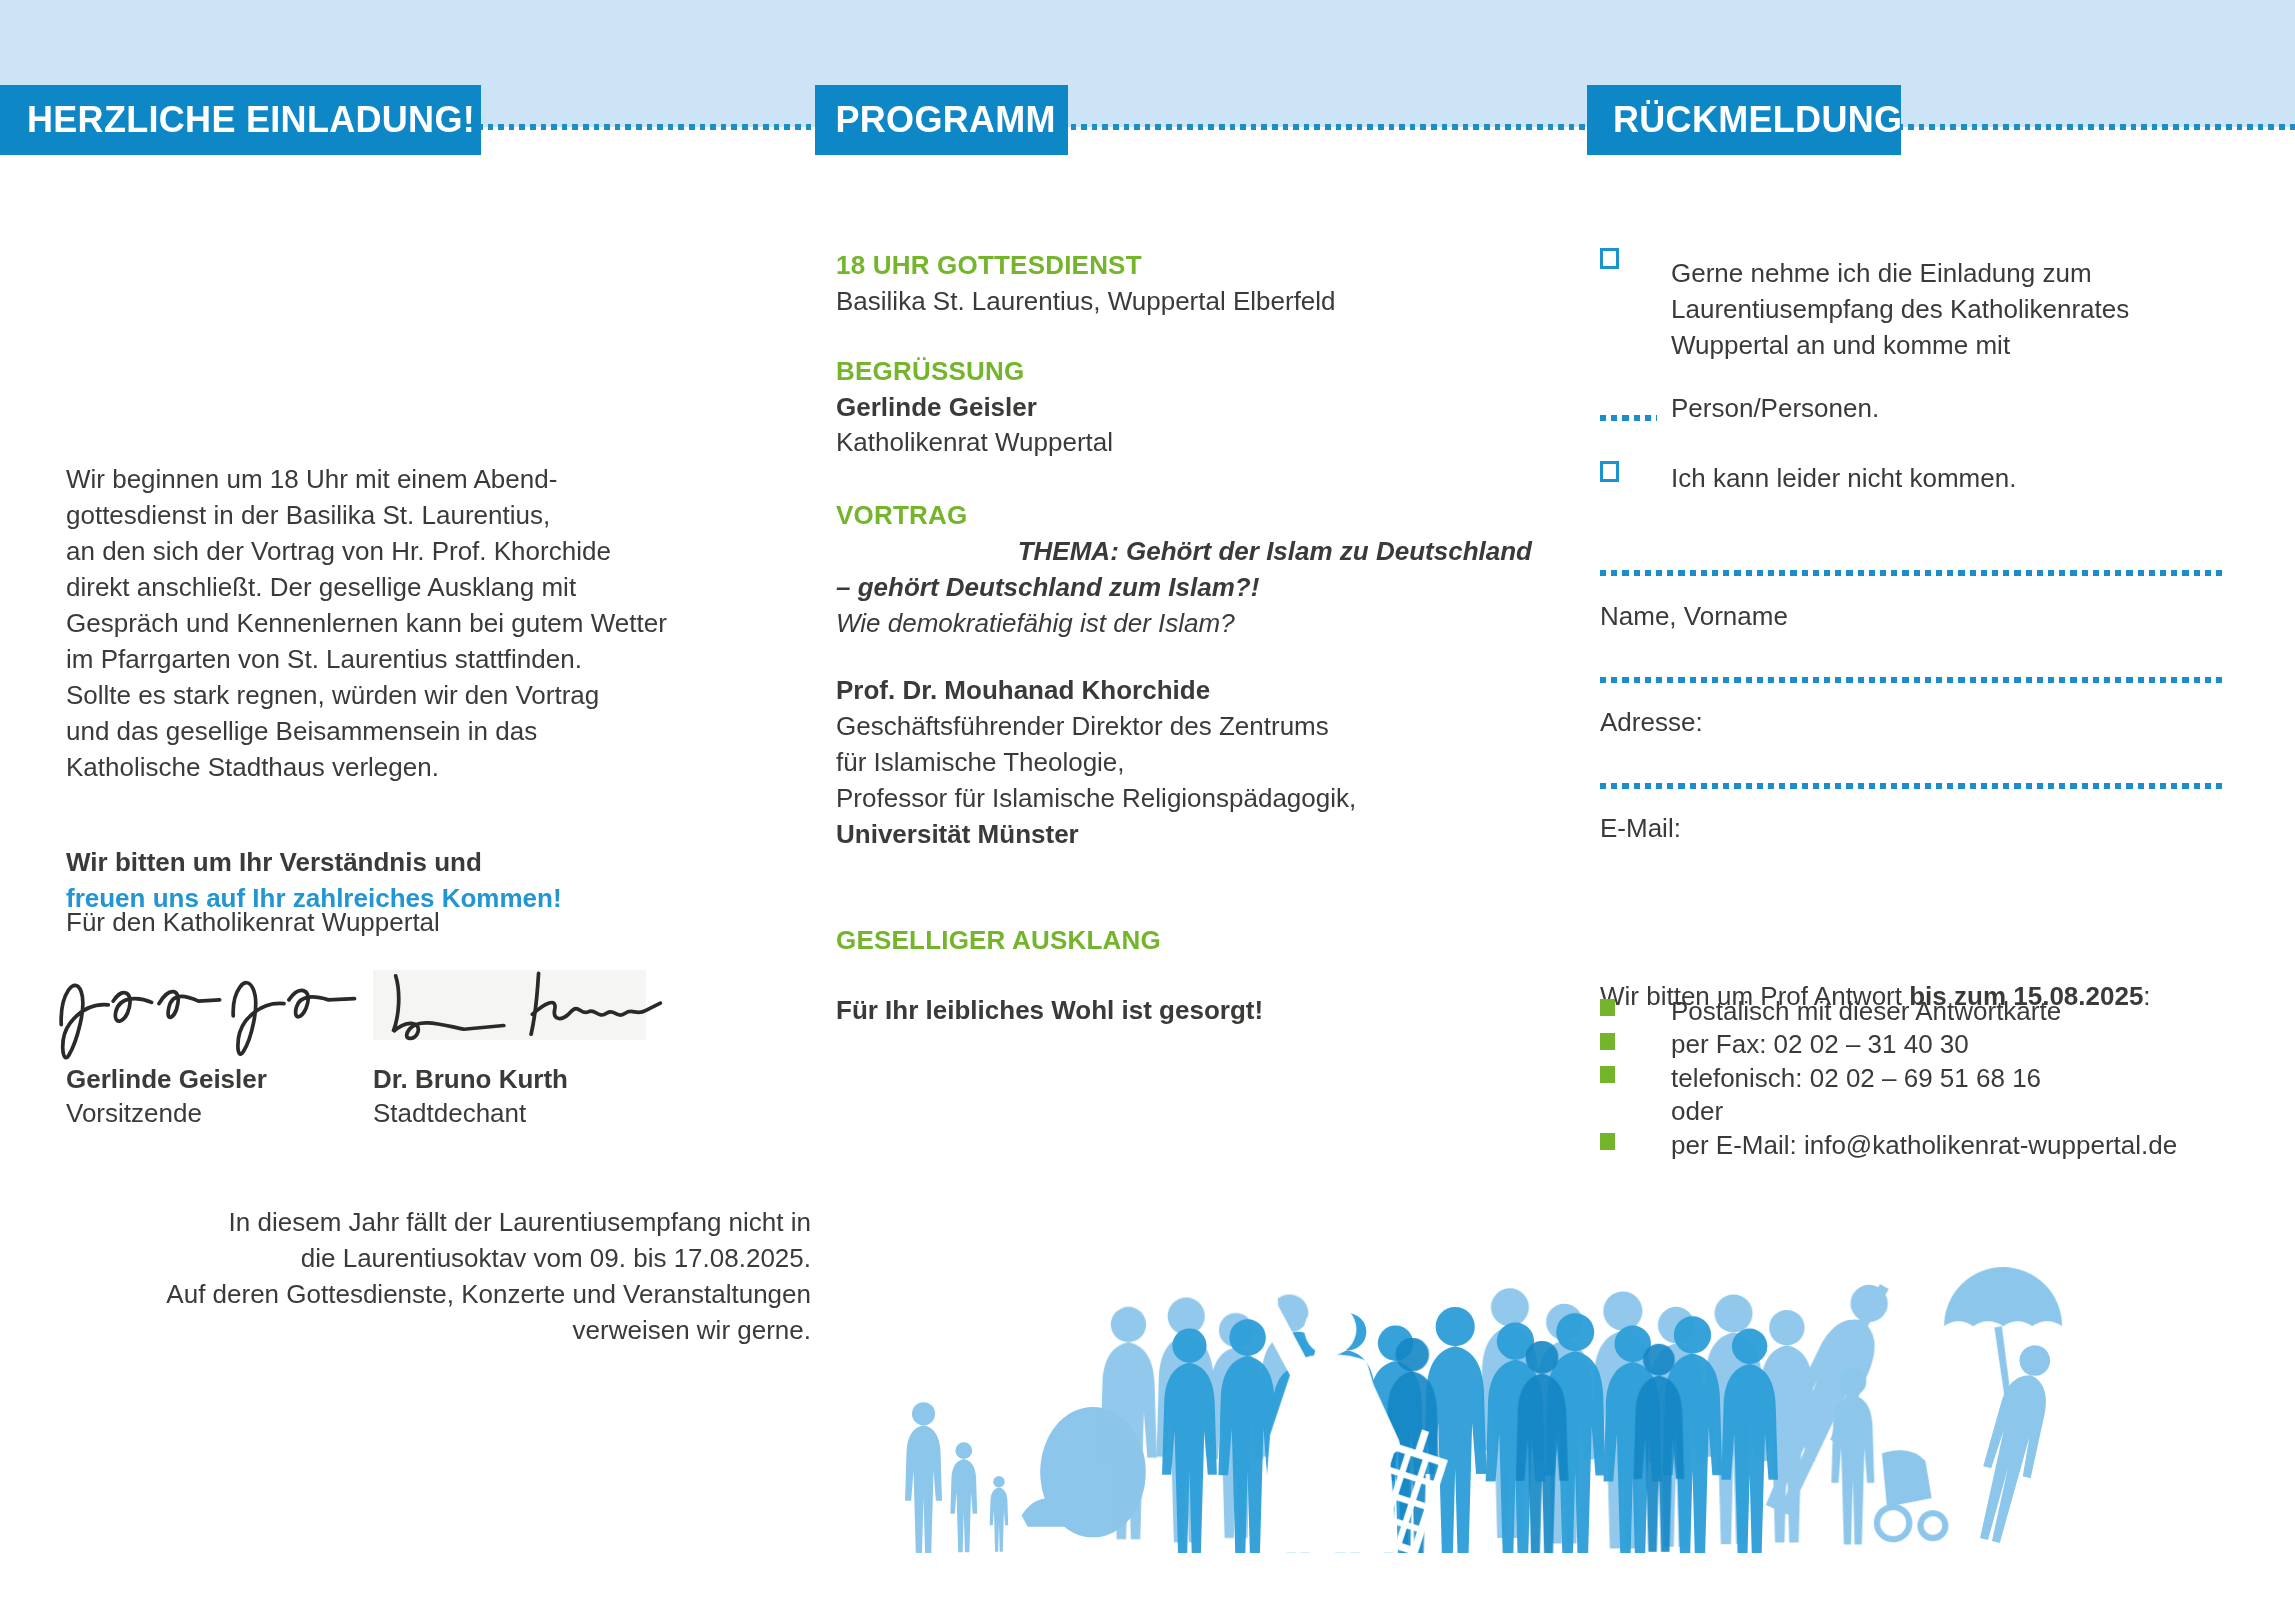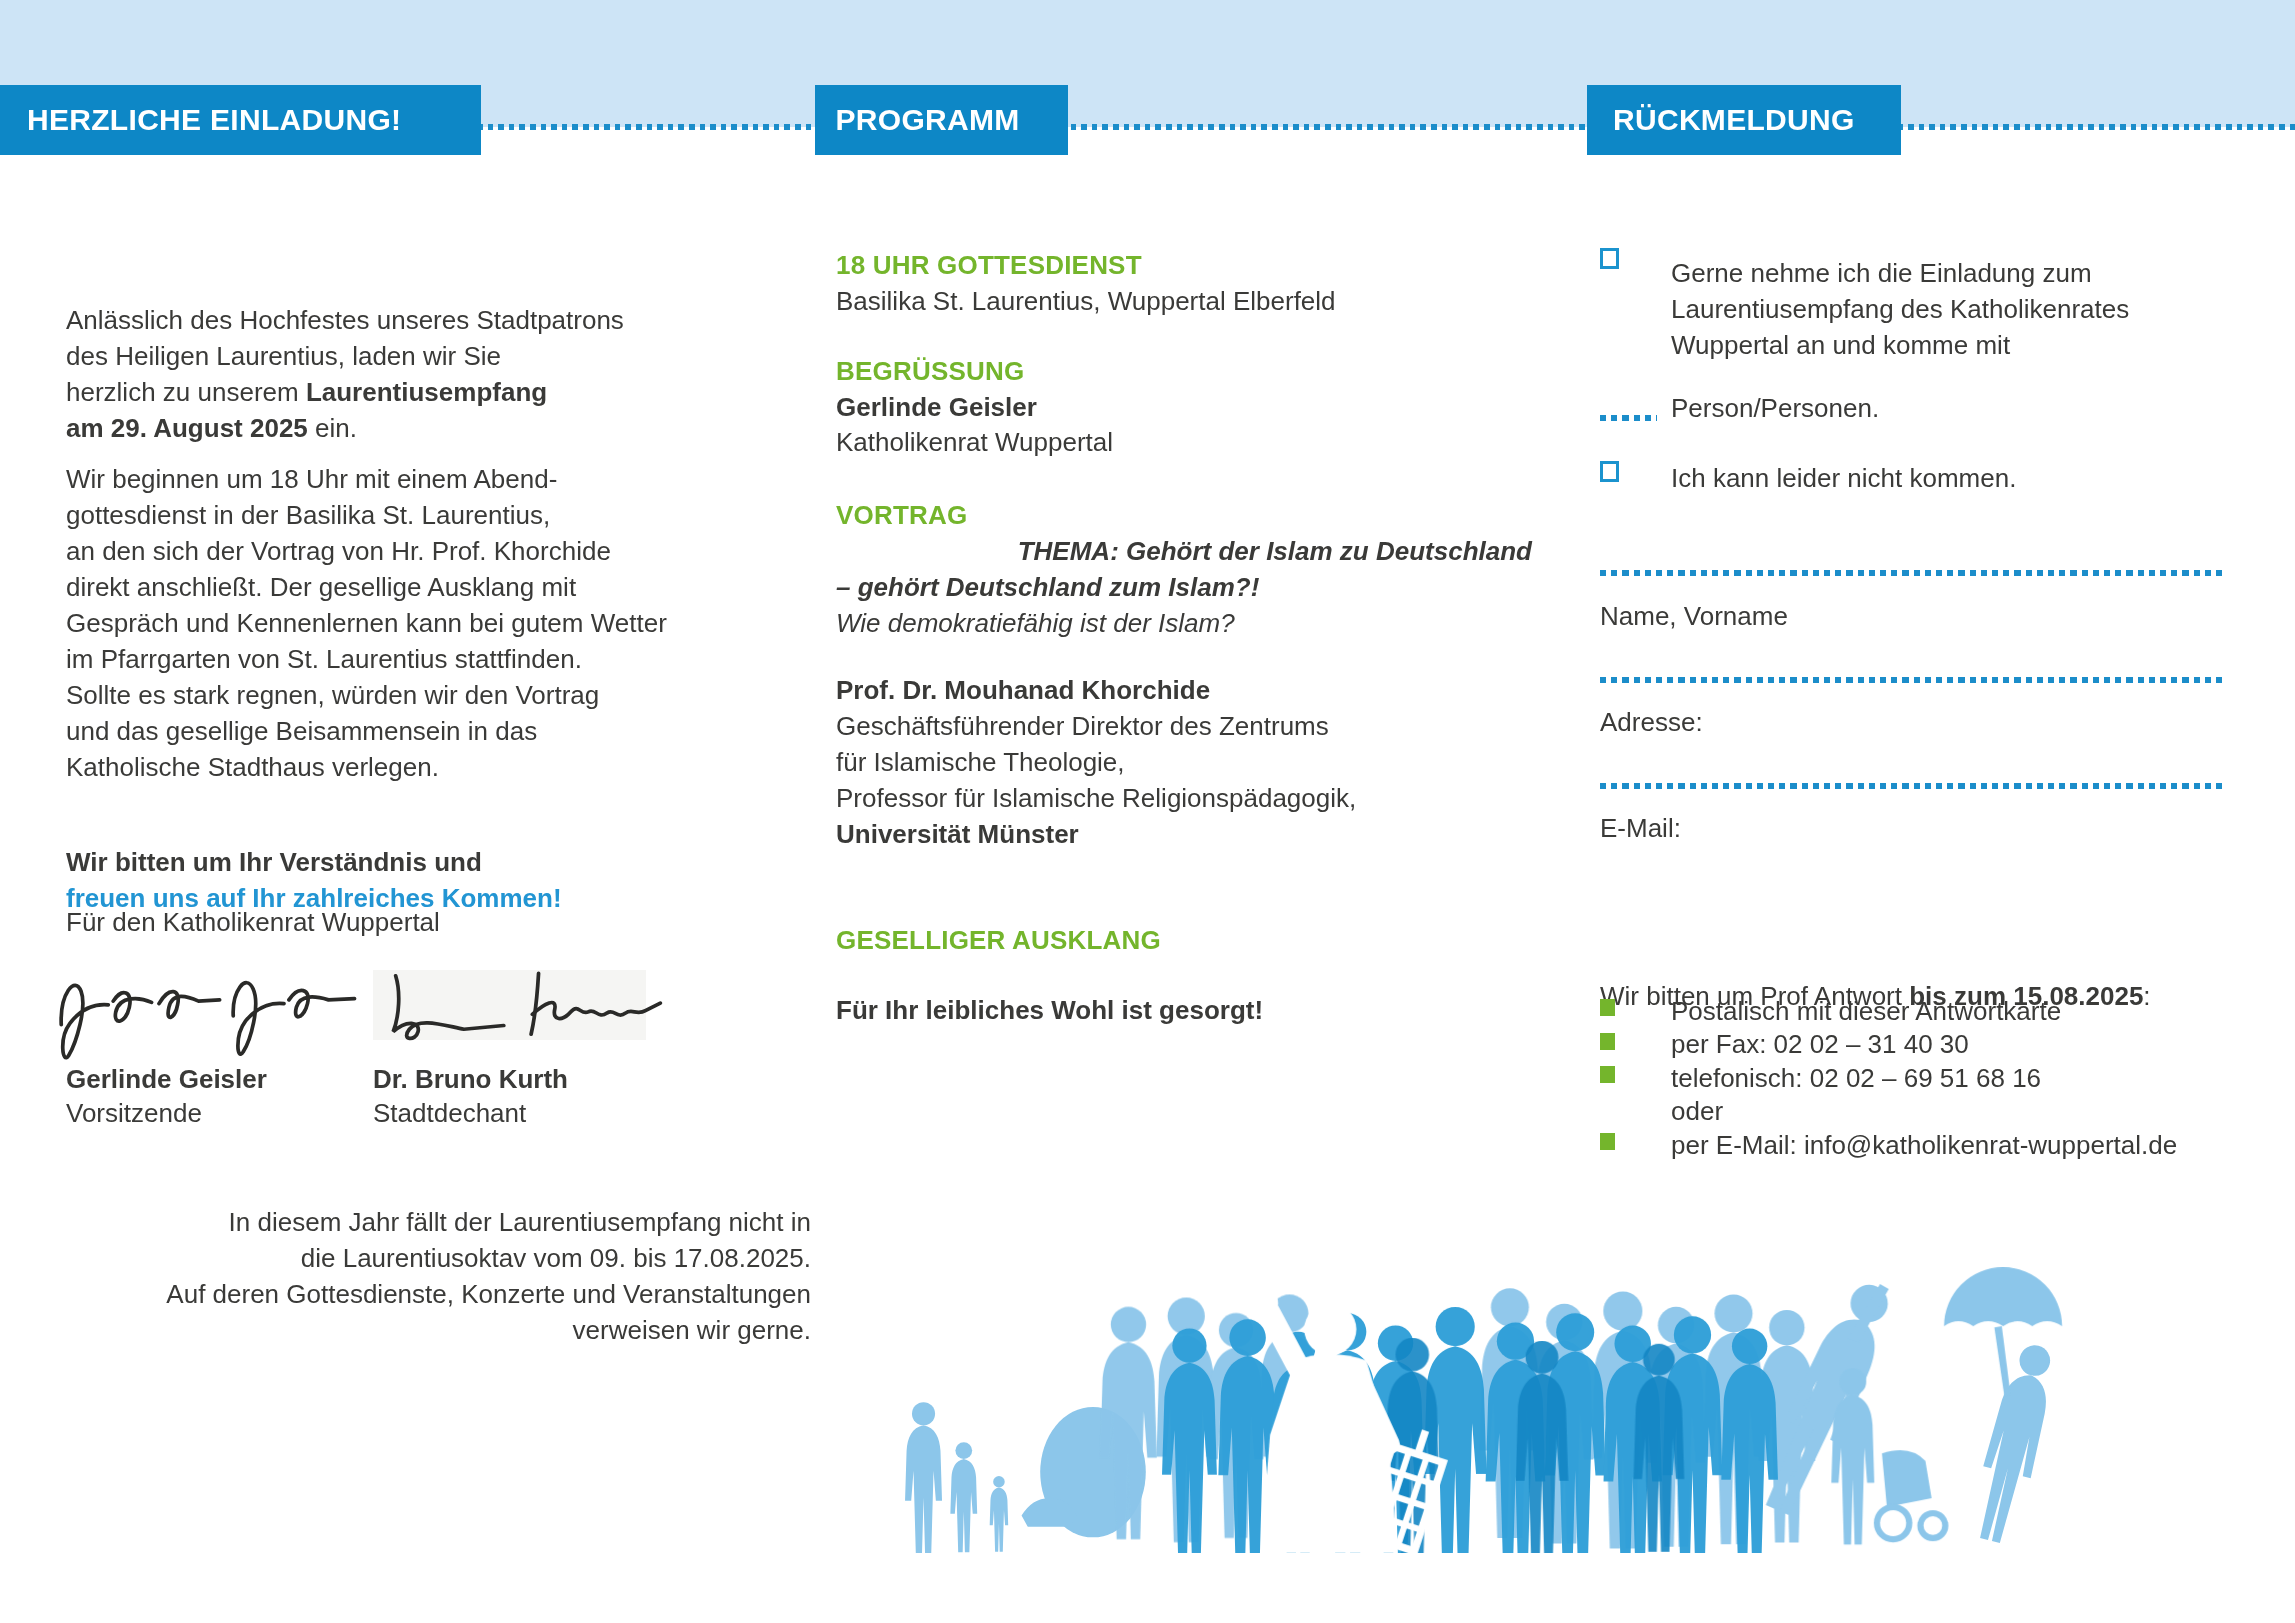--- a/index.html
+++ b/index.html
@@ -1,21 +1,21 @@
 <!DOCTYPE html>
 <html lang="de" style="font-size:10px"><head>
 <meta charset="utf-8">
 <style>
   html,body{margin:0;padding:0;background:#ffffff;}
   .page{position:relative;width:2295px;height:1623px;background:#ffffff;overflow:hidden;
         font-family:"Liberation Sans",sans-serif;color:#3a3a38;}
   .band{position:absolute;left:0;top:0;width:2295px;height:127px;background:#cde4f6;}
   .dots{position:absolute;height:5.6px;background:repeating-linear-gradient(90deg,#1b8dca 0 5.6px,transparent 5.6px 10.6px);}
   .hbox{position:absolute;top:85px;height:70px;background:#0d87c6;color:#ffffff;
-        font-size:30px;font-weight:bold;line-height:70px;white-space:nowrap;letter-spacing:0.3px;}
+        font-size:36px;font-weight:bold;line-height:70px;white-space:nowrap;letter-spacing:0.3px;}
   .txt{position:absolute;font-size:26px;line-height:36px;white-space:pre-line;}
   .b{font-weight:bold;}
   .i{font-style:italic;}
   .green{color:#74b52c;font-weight:bold;letter-spacing:0.2px;text-align:center;}
   .blue{color:#2295d3;}
   .cb{position:absolute;width:18.6px;height:21px;border:3.7px solid #1b93ce;box-sizing:border-box;background:#fff;}
   .bullet{position:absolute;width:15px;height:17.4px;background:#74b52c;}
   .dotline{position:absolute;height:5.6px;background:repeating-linear-gradient(90deg,#1b8dca 0 6.2px,transparent 6.2px 11.2px);}
   .sigbg{position:absolute;background:#f5f5f3;}
   svg{display:block;}
@@ -31,23 +31,20 @@
   <div class="hbox" style="left:0;width:454px;padding-left:27px;">
     <span>HERZLICHE EINLADUNG!</span>
   </div>
   <div class="hbox" style="left:815px;width:232px;padding-left:20.5px;">
     <span>PROGRAMM</span>
   </div>
   <div class="hbox" style="left:1587px;width:288px;padding-left:26px;">
     <span>RÜCKMELDUNG</span>
   </div>
 
-  <div class="txt" style="left:66px;top:266px;width:721px;">
-    <span>Anlässlich des Hochfestes unseres Stadtpatrons</span><br><span>des Heiligen Laurentius, laden wir Sie</span><br><span>herzlich zu unserem </span><span class="b">Laurentiusempfang</span><br><span class="b">am 29. August 2025</span><span> ein.</span>
-  </div>
 
   <div class="txt" style="left:66px;top:461px;width:721px;">Wir beginnen um 18 Uhr mit einem Abend-
 gottesdienst in der Basilika St. Laurentius,
 an den sich der Vortrag von Hr. Prof. Khorchide
 direkt anschließt. Der gesellige Ausklang mit
 Gespräch und Kennenlernen kann bei gutem Wetter
 im Pfarrgarten von St. Laurentius stattfinden.
 Sollte es stark regnen, würden wir den Vortrag
 und das gesellige Beisammensein in das
 Katholische Stadthaus verlegen.</div>

